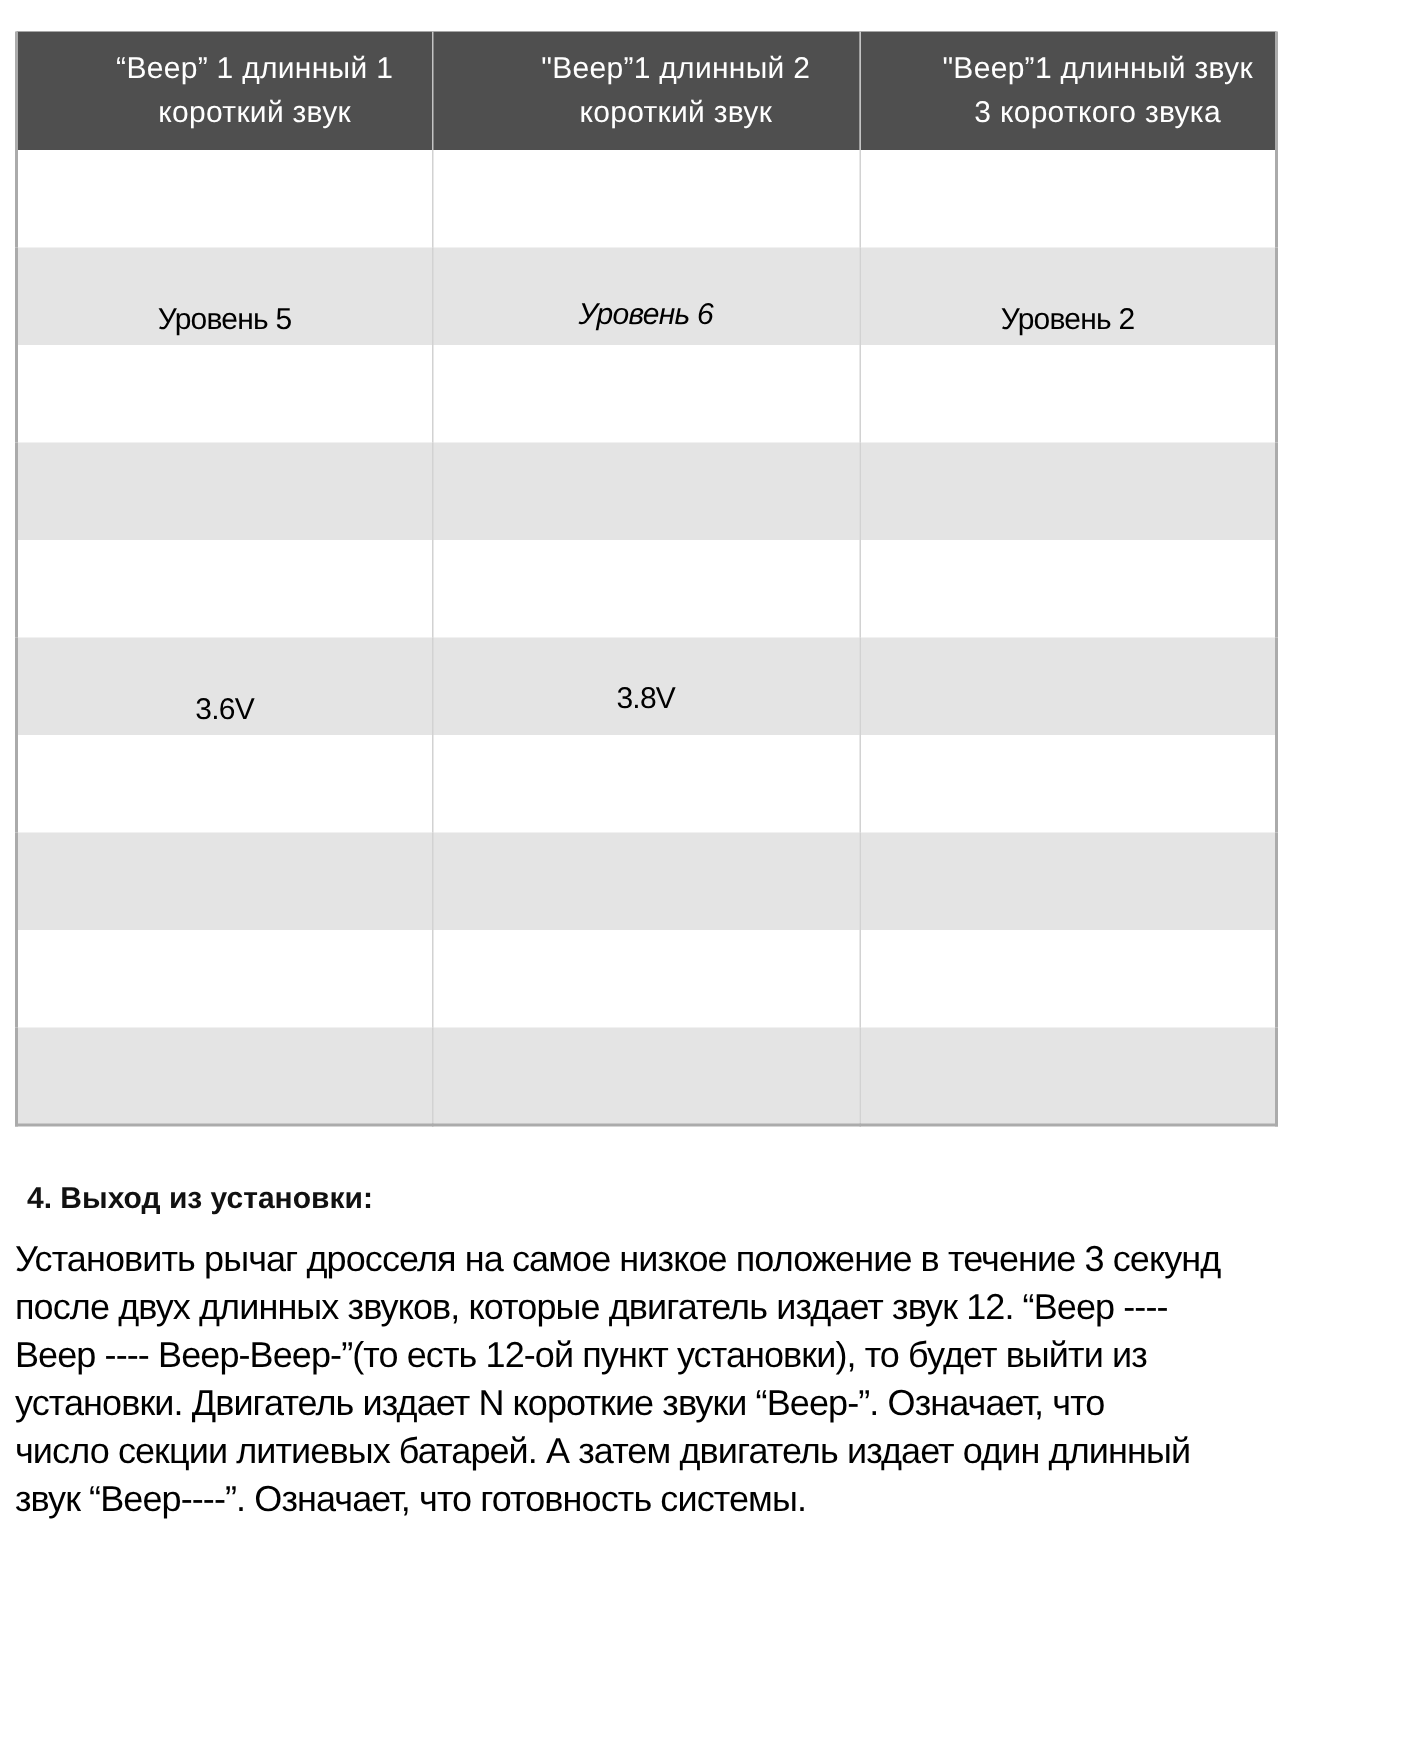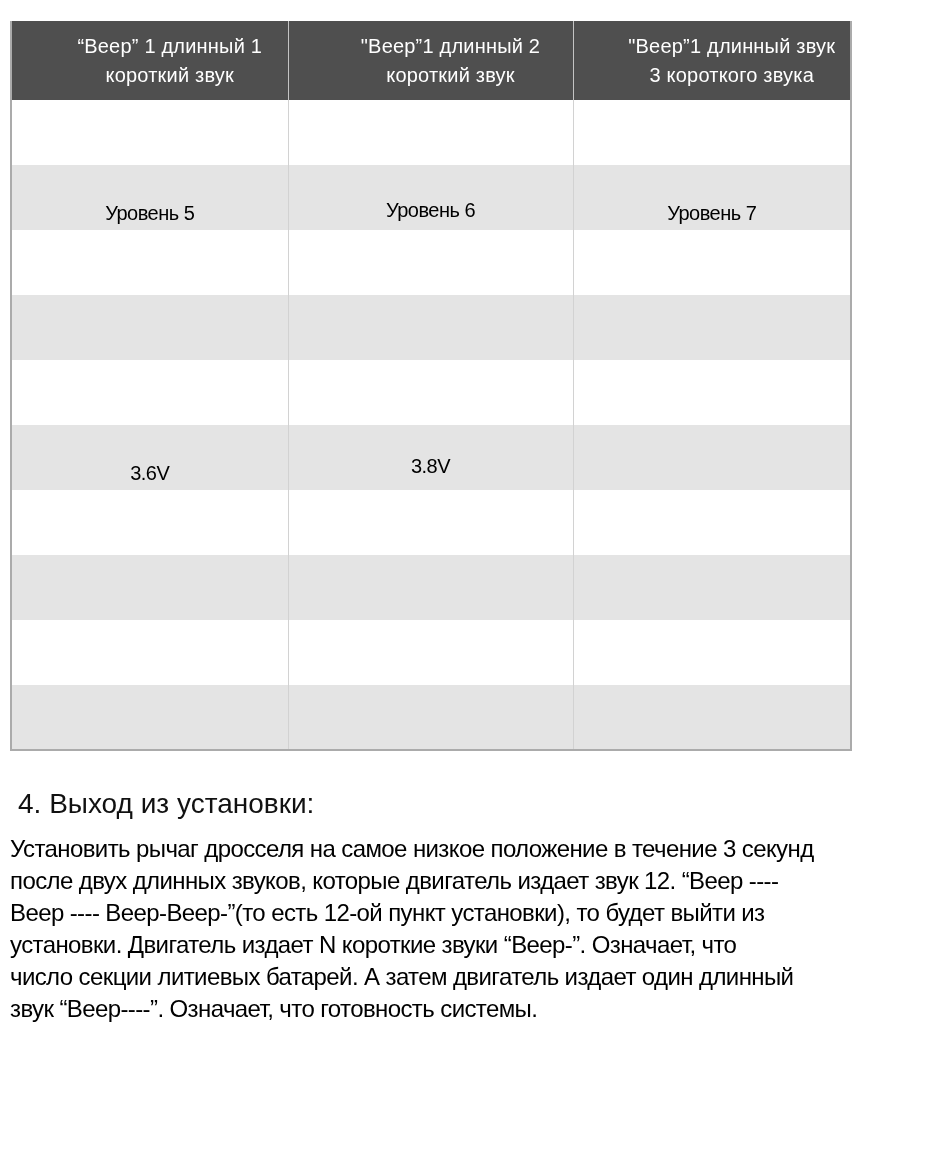--- a/index.html
+++ b/index.html
@@ -54,29 +54,29 @@
     vertical-align:middle;
     font-size:20px;
     letter-spacing:-0.5px;
     color:var(--body-text);
   }
   td + td{border-left:1px solid var(--border-inner);}
   tbody tr:nth-child(even) td{background:var(--stripe);}
   tbody tr:nth-child(odd) td{background:#ffffff;}
 
   td .cell-text{display:inline-block;position:relative;margin-top:32px;}
-  td.lift-3 .cell-text{top:-3px;}
+  td.lift-3 .cell-text{top:-3px;font-style:italic;}
   td.lift-7 .cell-text{top:-7px;}
 
   .section{padding:0 10px;}
   .section-heading{
     margin-top:37px;
     padding-left:8px;
-    font-size:28px;
-    font-weight:400;
+    font-size:20px;
+    font-weight:700;
     color:#111111;
     letter-spacing:0;
   }
   .section-paragraph{
     margin-top:13px;
     width:920px;
     font-size:24px;
     line-height:32px;
     letter-spacing:-0.6px;
     white-space:pre-line;
@@ -106,21 +106,21 @@
     </thead>
     <tbody>
       <tr>
         <td><span class="cell-text"></span></td>
         <td><span class="cell-text"></span></td>
         <td><span class="cell-text"></span></td>
       </tr>
       <tr>
         <td><span class="cell-text">Уровень 5</span></td>
         <td class="lift-3"><span class="cell-text">Уровень 6</span></td>
-        <td><span class="cell-text">Уровень 7</span></td>
+        <td><span class="cell-text">Уровень 2</span></td>
       </tr>
       <tr>
         <td><span class="cell-text"></span></td>
         <td><span class="cell-text"></span></td>
         <td><span class="cell-text"></span></td>
       </tr>
       <tr>
         <td><span class="cell-text"></span></td>
         <td><span class="cell-text"></span></td>
         <td><span class="cell-text"></span></td>

